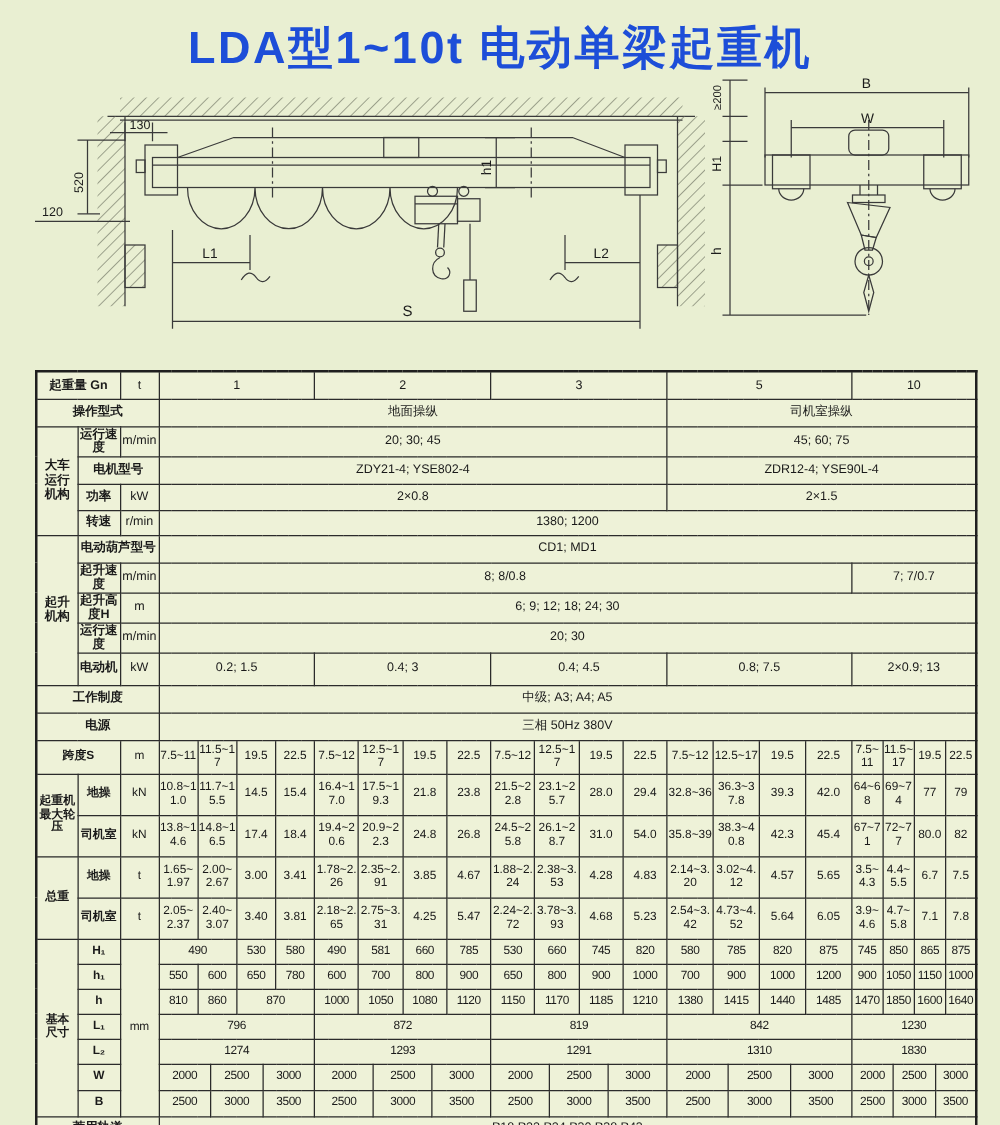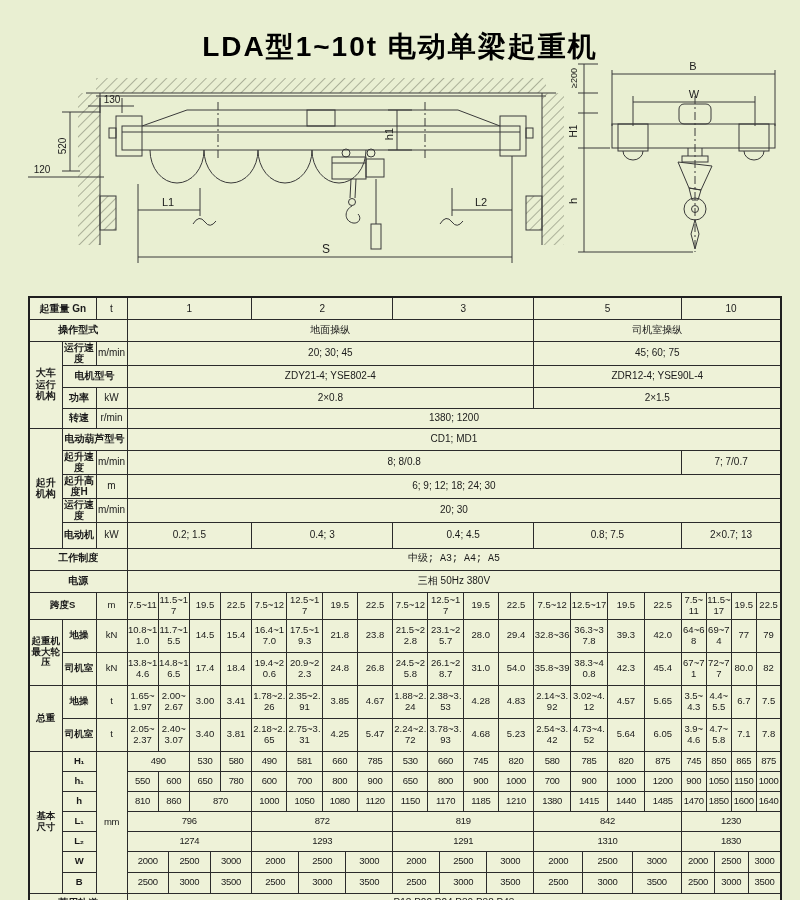--- a/index.html
+++ b/index.html
@@ -4,23 +4,23 @@
 <style>
   * { box-sizing: border-box; }
   html,body { margin:0; padding:0; }
   body {
     width:800px; height:900px; overflow:hidden; position:relative;
     background:#e9efd2;
     font-family:"Liberation Sans","DejaVu Sans",sans-serif;
     color:#1a1a1a;
   }
   .title {
-    position:absolute; top:28px; left:0; width:800px;
-    text-align:center; font-size:28px; font-weight:bold;
-    color:#000000; letter-spacing:2px;
+    position:absolute; top:14px; left:0; width:800px;
+    text-align:center; font-size:36px; font-weight:bold;
+    color:#1d4ed8; letter-spacing:2px;
   }
   svg.draw { position:absolute; top:56px; left:0; }
   svg.draw text { font-family:"Liberation Sans","DejaVu Sans",sans-serif; }
 
   table.spec {
     position:absolute; left:28px; top:296px;
     border-collapse:collapse; table-layout:fixed;
     border:2px solid #1f1f1f;
   }
   table.spec td {
@@ -292,23 +292,23 @@
         <td class="L u">m/min</td>
         <td colspan="60" class="b">20;    30</td>
       </tr>
       <tr style="height: 26px;">
         <td class="L">电动机</td>
         <td class="L u">kW</td>
         <td colspan="12" class="g">0.2;  1.5</td>
         <td colspan="12" class="b gb">0.4;  3</td>
         <td colspan="12" class="g gb">0.4;  4.5</td>
         <td colspan="12" class="b gb">0.8;  7.5</td>
-        <td colspan="12" class="g gb">2×0.7;  13</td>
-      </tr>
-      <tr style="height: 22px; font-family: Liberation Mono, monospace;">
+        <td colspan="12" class="g gb">2×0.9;  13</td>
+      </tr>
+      <tr style="height: 22px;">
         <td colspan="3" class="L">工作制度</td>
         <td colspan="60" class="g">中级;   A3;   A4;   A5</td>
       </tr>
       <tr style="height: 22px;">
         <td colspan="3" class="L">电源</td>
         <td colspan="60" class="g">三相   50Hz   380V</td>
       </tr>
       <tr class="rng" style="height: 27px;">
         <td colspan="2" class="L">跨度S</td>
         <td class="L u">m</td>
@@ -393,21 +393,21 @@
         <td colspan="3" class="g">3.00</td>
         <td colspan="3" class="b">3.41</td>
         <td colspan="3" class="g gb">1.78~2.26</td>
         <td colspan="3" class="b">2.35~2.91</td>
         <td colspan="3" class="g">3.85</td>
         <td colspan="3" class="b">4.67</td>
         <td colspan="3" class="g gb">1.88~2.24</td>
         <td colspan="3" class="b">2.38~3.53</td>
         <td colspan="3" class="g">4.28</td>
         <td colspan="3" class="b">4.83</td>
-        <td colspan="3" class="g gb">2.14~3.92</td>
+        <td colspan="3" class="g gb">2.14~3.20</td>
         <td colspan="3" class="b">3.02~4.12</td>
         <td colspan="3" class="g">4.57</td>
         <td colspan="3" class="b">5.65</td>
         <td colspan="3" class="g gb">3.5~4.3</td>
         <td colspan="3" class="b">4.4~5.5</td>
         <td colspan="3" class="g">6.7</td>
         <td colspan="3" class="b">7.5</td>
       </tr>
       <tr class="rng" style="height: 33px;">
         <td class="L">司机室</td>

